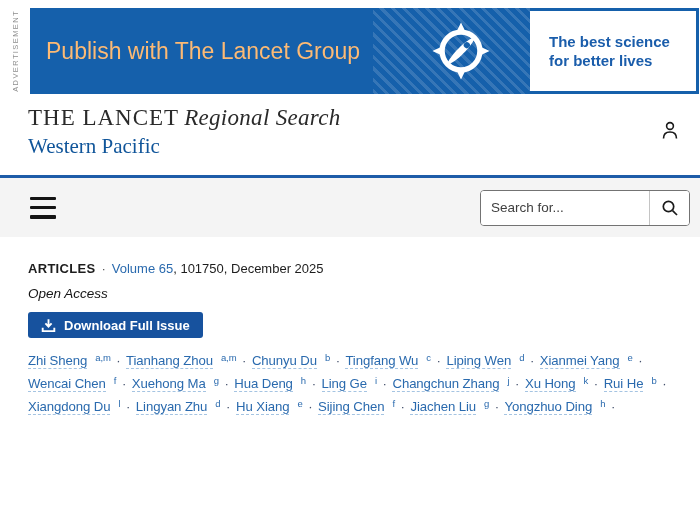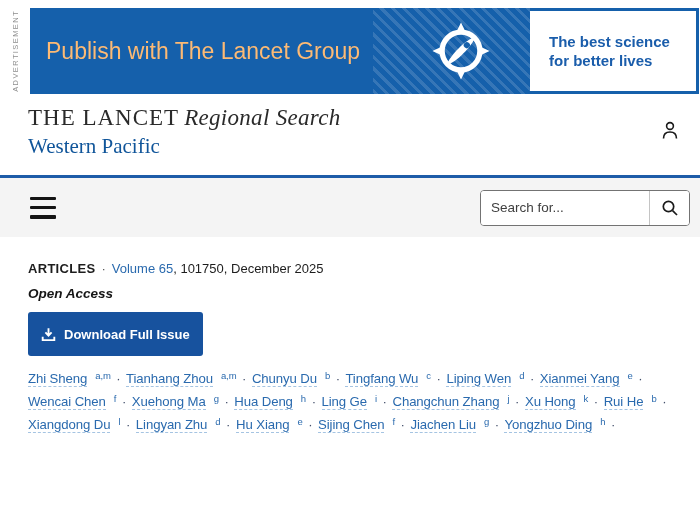--- a/index.html
+++ b/index.html
@@ -33,22 +33,22 @@
   .search-box{display:flex;width:208px;height:34px;background:#fff;border:1px solid #737373;border-radius:4px;overflow:hidden;}
   .search-input{flex:1;min-width:0;border:none;outline:none;padding:0 10px;font-size:13.5px;color:#222;font-family:"Liberation Sans",sans-serif;background:#fff;}
   .search-input::placeholder{color:#3f3f3f;opacity:1;}
   .search-btn{width:40px;border:none;border-left:1px solid #c4c4c4;background:#fff;display:flex;align-items:center;justify-content:center;cursor:pointer;}
   
   .main{padding:24px 28px 0;}
   .meta-line{font-size:13px;color:#1d1d1d;}
   .meta-section{font-weight:bold;letter-spacing:0.3px;}
   .meta-sep{margin:0 6px;color:#555;}
   .meta-volume{color:#2a6aae;text-decoration:none;cursor:pointer;}
-  .open-access{font-size:13.5px;font-weight:bold;font-style:italic;margin-top:10px;color:#151515;}
-  .download-btn{margin-top:11px;display:inline-flex;align-items:center;gap:8px;background:#17529e;color:#fff;border:none;border-radius:3px;height:44px;padding:0 13px;font-size:13px;font-weight:bold;font-family:"Liberation Sans",sans-serif;cursor:pointer;}
+  .open-access{font-size:13.5px;font-weight:normal;font-style:italic;margin-top:10px;color:#151515;}
+  .download-btn{margin-top:11px;display:inline-flex;align-items:center;gap:8px;background:#17529e;color:#fff;border:none;border-radius:3px;height:26px;padding:0 13px;font-size:13px;font-weight:bold;font-family:"Liberation Sans",sans-serif;cursor:pointer;}
   .article-title{font-size:20.5px;line-height:1.33;color:#1a1a1a;font-weight:400;margin:14px 0 0;max-width:668px;letter-spacing:-0.2px;}
   .authors{margin-top:10px;font-size:13.2px;line-height:20px;max-width:676px;color:#2a6aae;letter-spacing:-0.1px;}
   .author{color:#2a6aae;white-space:nowrap;cursor:pointer;}
   .author-name{border-bottom:1px dashed #a5c4e2;}
   .author-sup{font-size:9.5px;vertical-align:4px;margin-left:8px;}
   .author-sep{color:#44506b;margin:0 2px;}
 </style>
 </head>
 <body>
 

